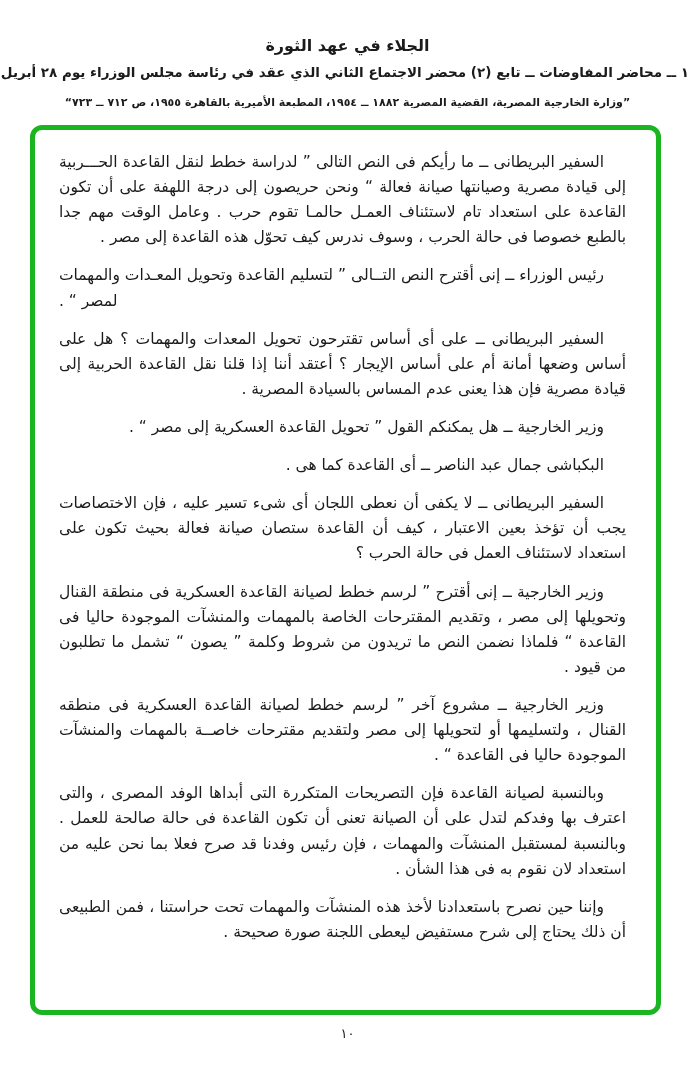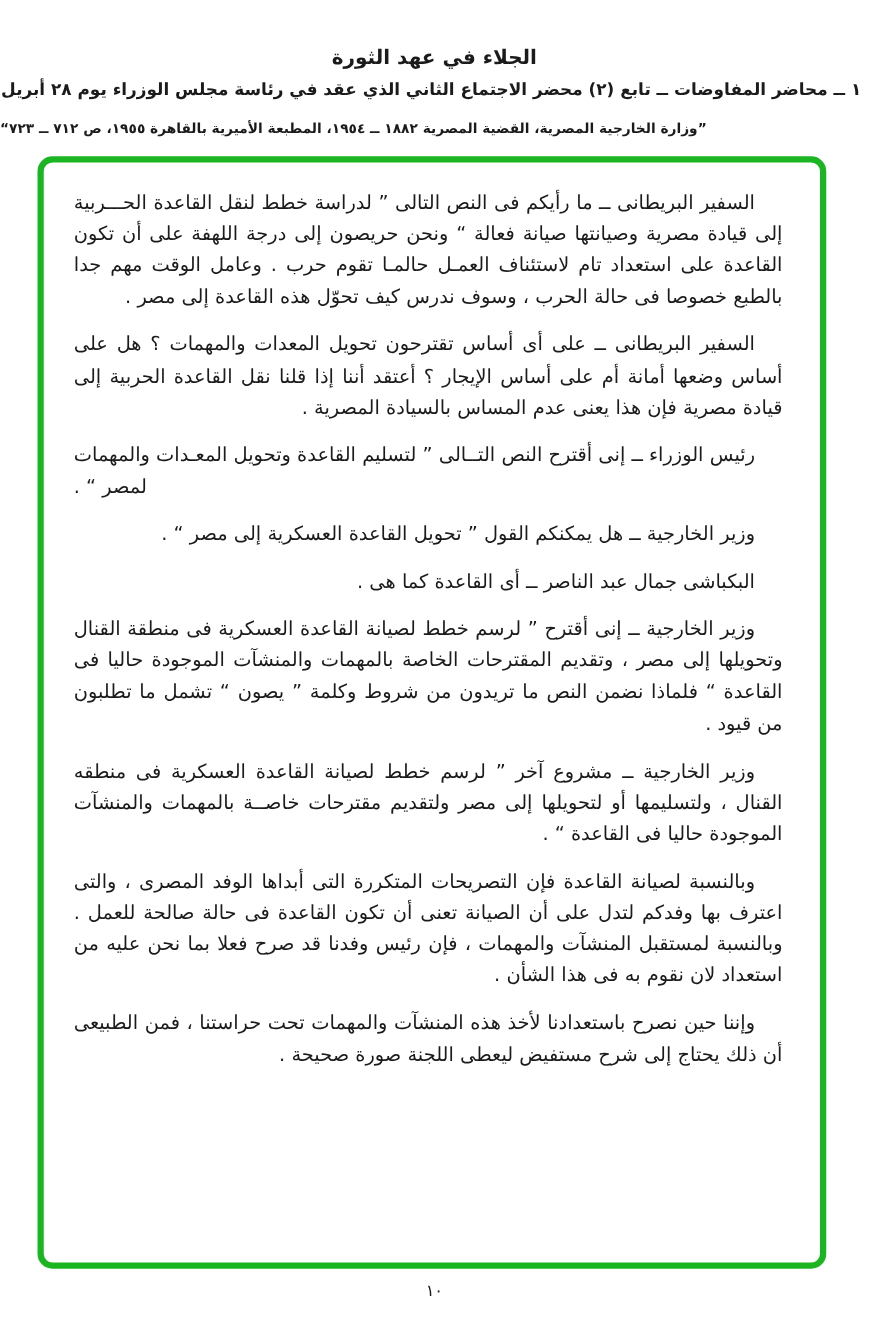--- a/index.html
+++ b/index.html
@@ -17,21 +17,21 @@
     direction:rtl;text-align:center;
     font-weight:bold;font-size:16px;
   }
   .doc-heading{
     position:absolute;top:64px;left:6px;right:6px;
     direction:rtl;text-align:center;white-space:nowrap;
     font-weight:bold;font-size:13.5px;
   }
   .doc-source{
     position:absolute;top:96px;left:0;right:0;
-    direction:rtl;text-align:left;
+    direction:rtl;text-align:center;
     font-weight:bold;font-size:11px;
   }
   .frame{
     position:absolute;left:30px;top:125px;
     width:631px;height:890px;
     border:5px solid #1cb522;
     border-radius:12px;
     box-sizing:border-box;
     background:#ffffff;
   }
@@ -63,28 +63,29 @@
   <div class="doc-title">الجلاء في عهد الثورة</div>
 
   <div class="doc-heading">١ ــ محاضر المفاوضات ــ تابع (٢) محضر الاجتماع الثاني الذي عقد في رئاسة مجلس الوزراء يوم ٢٨ أبريل ١٩٥٣</div>
 
   <div class="doc-source">”وزارة الخارجية المصرية، القضية المصرية ١٨٨٢ ــ ١٩٥٤، المطبعة الأميرية بالقاهرة ١٩٥٥، ص ٧١٢ ــ ٧٢٣“</div>
 
   <div class="frame" style="border-color: rgb(28, 181, 34);">
     <div class="transcript">
   <p class="para">السفير البريطانى ــ ما رأيكم فى النص التالى ” لدراسة خطط لنقل القاعدة الحـــربية إلى قيادة مصرية وصيانتها صيانة فعالة “ ونحن حريصون إلى درجة اللهفة على أن تكون القاعدة على استعداد تام لاستئناف العمـل حالمـا تقوم حرب . وعامل الوقت مهم جدا بالطبع خصوصا فى حالة الحرب ، وسوف ندرس كيف تحوّل هذه القاعدة إلى مصر .</p>
 
+  <p class="para" style="text-align-last: left;">رئيس الوزراء ــ إنى أقترح النص التــالى ” لتسليم القاعدة وتحويل المعـدات والمهمات لمصر “ .</p>
+
   <p class="para">السفير البريطانى ــ على أى أساس تقترحون تحويل المعدات والمهمات ؟ هل على أساس وضعها أمانة أم على أساس الإيجار ؟ أعتقد أننا إذا قلنا نقل القاعدة الحربية إلى قيادة مصرية فإن هذا يعنى عدم المساس بالسيادة المصرية .</p>
-
-  <p class="para" style="text-align-last: left;">رئيس الوزراء ــ إنى أقترح النص التــالى ” لتسليم القاعدة وتحويل المعـدات والمهمات لمصر “ .</p>
 
   <p class="para">وزير الخارجية ــ هل يمكنكم القول ” تحويل القاعدة العسكرية إلى مصر “ .</p>
 
   <p class="para">البكباشى جمال عبد الناصر ــ أى القاعدة كما هى .</p>
 
+  <p class="para">السفير البريطانى ــ لا يكفى أن نعطى اللجان أى شىء تسير عليه ، فإن الاختصاصات يجب أن تؤخذ بعين الاعتبار ، كيف أن القاعدة ستصان صيانة فعالة بحيث تكون على استعداد لاستئناف العمل فى حالة الحرب ؟</p>
 
   <p class="para">وزير الخارجية ــ إنى أقترح ” لرسم خطط لصيانة القاعدة العسكرية فى منطقة القنال وتحويلها إلى مصر ، وتقديم المقترحات الخاصة بالمهمات والمنشآت الموجودة حاليا فى القاعدة “ فلماذا نضمن النص ما تريدون من شروط وكلمة ” يصون “ تشمل ما تطلبون من قيود .</p>
 
 
   <p class="para">وزير الخارجية ــ مشروع آخر ” لرسم خطط لصيانة القاعدة العسكرية فى منطقه القنال ، ولتسليمها أو لتحويلها إلى مصر ولتقديم مقترحات خاصــة بالمهمات والمنشآت الموجودة حاليا فى القاعدة “ .</p>
 
   <p class="para">وبالنسبة لصيانة القاعدة فإن التصريحات المتكررة التى أبداها الوفد المصرى ، والتى اعترف بها وفدكم لتدل على أن الصيانة تعنى أن تكون القاعدة فى حالة صالحة للعمل . وبالنسبة لمستقبل المنشآت والمهمات ، فإن رئيس وفدنا قد صرح فعلا بما نحن عليه من استعداد لان نقوم به فى هذا الشأن .</p>
 
   <p class="para">وإننا حين نصرح باستعدادنا لأخذ هذه المنشآت والمهمات تحت حراستنا ، فمن الطبيعى أن ذلك يحتاج إلى شرح مستفيض ليعطى اللجنة صورة صحيحة .</p>
 </div>

